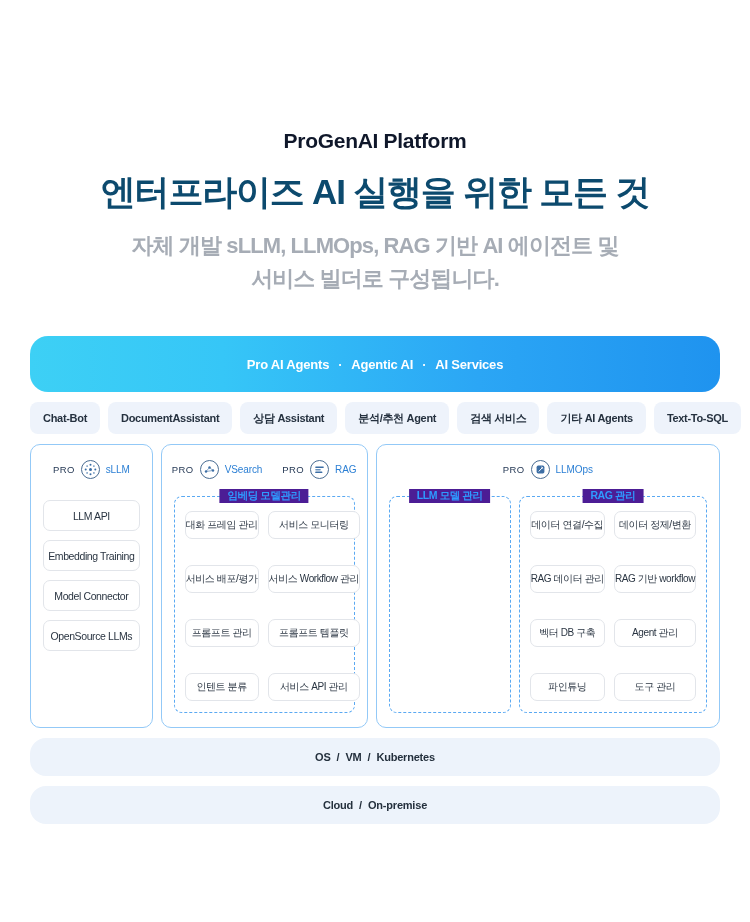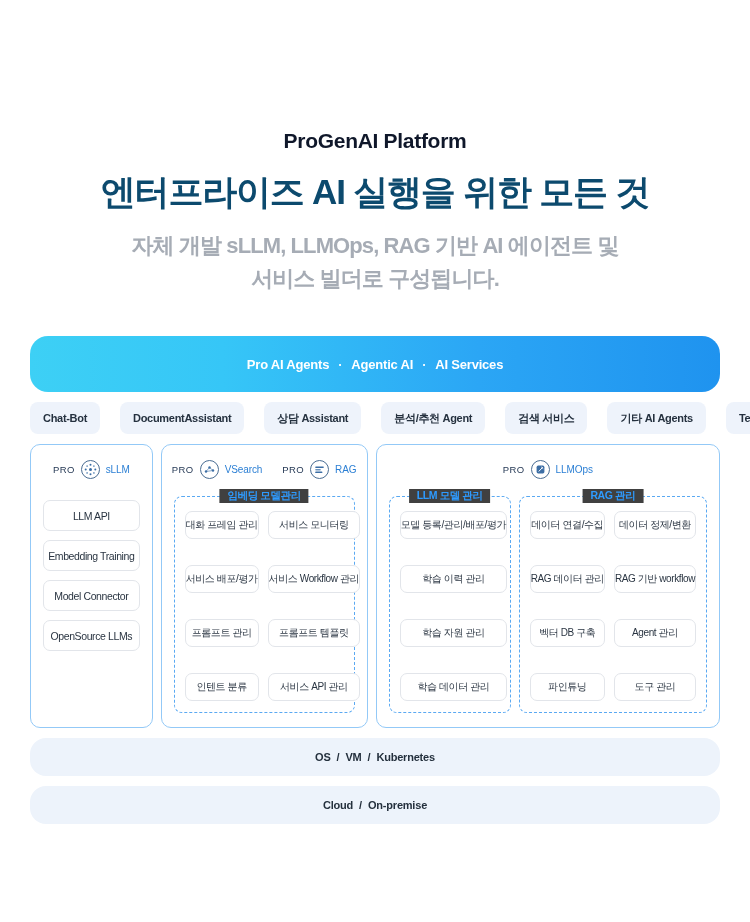--- a/index.html
+++ b/index.html
@@ -56,21 +56,21 @@
     font-size: 13px;
     font-weight: 700;
     letter-spacing: -0.2px;
   }
   .agents-banner .sep { margin: 0 9px; font-weight: 700; opacity: .95; }
 
   .chip-row {
     margin-top: 10px;
     display: flex;
     justify-content: space-between;
-    gap: 20px;
+    gap: 8px;
     text-align: right;
   }
   .chip {
     background: #eef3fb;
     border-radius: 8px;
     height: 32px;
     display: flex;
     align-items: center;
     justify-content: center;
     padding: 0 13px;
@@ -129,21 +129,21 @@
     border: 1.3px dashed #5aa9f2;
     border-radius: 8px;
     margin-top: 16px;
     padding: 14px 10px 11px;
   }
   .group-title {
     position: absolute;
     top: -8px;
     left: 50%;
     transform: translateX(-50%);
-    background: #404040;
+    background: #4c1d95;
     padding: 0 8px;
     font-size: 10.5px;
     font-weight: 700;
     color: #2e9bff;
     letter-spacing: -0.4px;
     white-space: nowrap;
   }
 
   .tile-grid { display: grid; gap: 26px 9px; }
   .g1 { grid-template-columns: 1fr; }
@@ -307,26 +307,20 @@
               </svg>
             </span>
             <span class="name">LLMOps</span>
           </div>
         </div>
 
         <div class="llmops-groups">
 
           <div class="group group-llm">
             <div class="group-title">LLM 모델 관리</div>
-            <div class="tile-grid g1">
-              <div class="tile">모델 등록/관리/배포/평가</div>
-              <div class="tile">학습 이력 관리</div>
-              <div class="tile">학습 자원 관리</div>
-              <div class="tile">학습 데이터 관리</div>
-            </div>
           </div>
 
           <div class="group group-rag">
             <div class="group-title">RAG 관리</div>
             <div class="tile-grid g2">
               <div class="tile">데이터 연결/수집</div>
               <div class="tile">데이터 정제/변환</div>
               <div class="tile">RAG 데이터 관리</div>
               <div class="tile">RAG 기반 workflow</div>
               <div class="tile">벡터 DB 구축</div>

